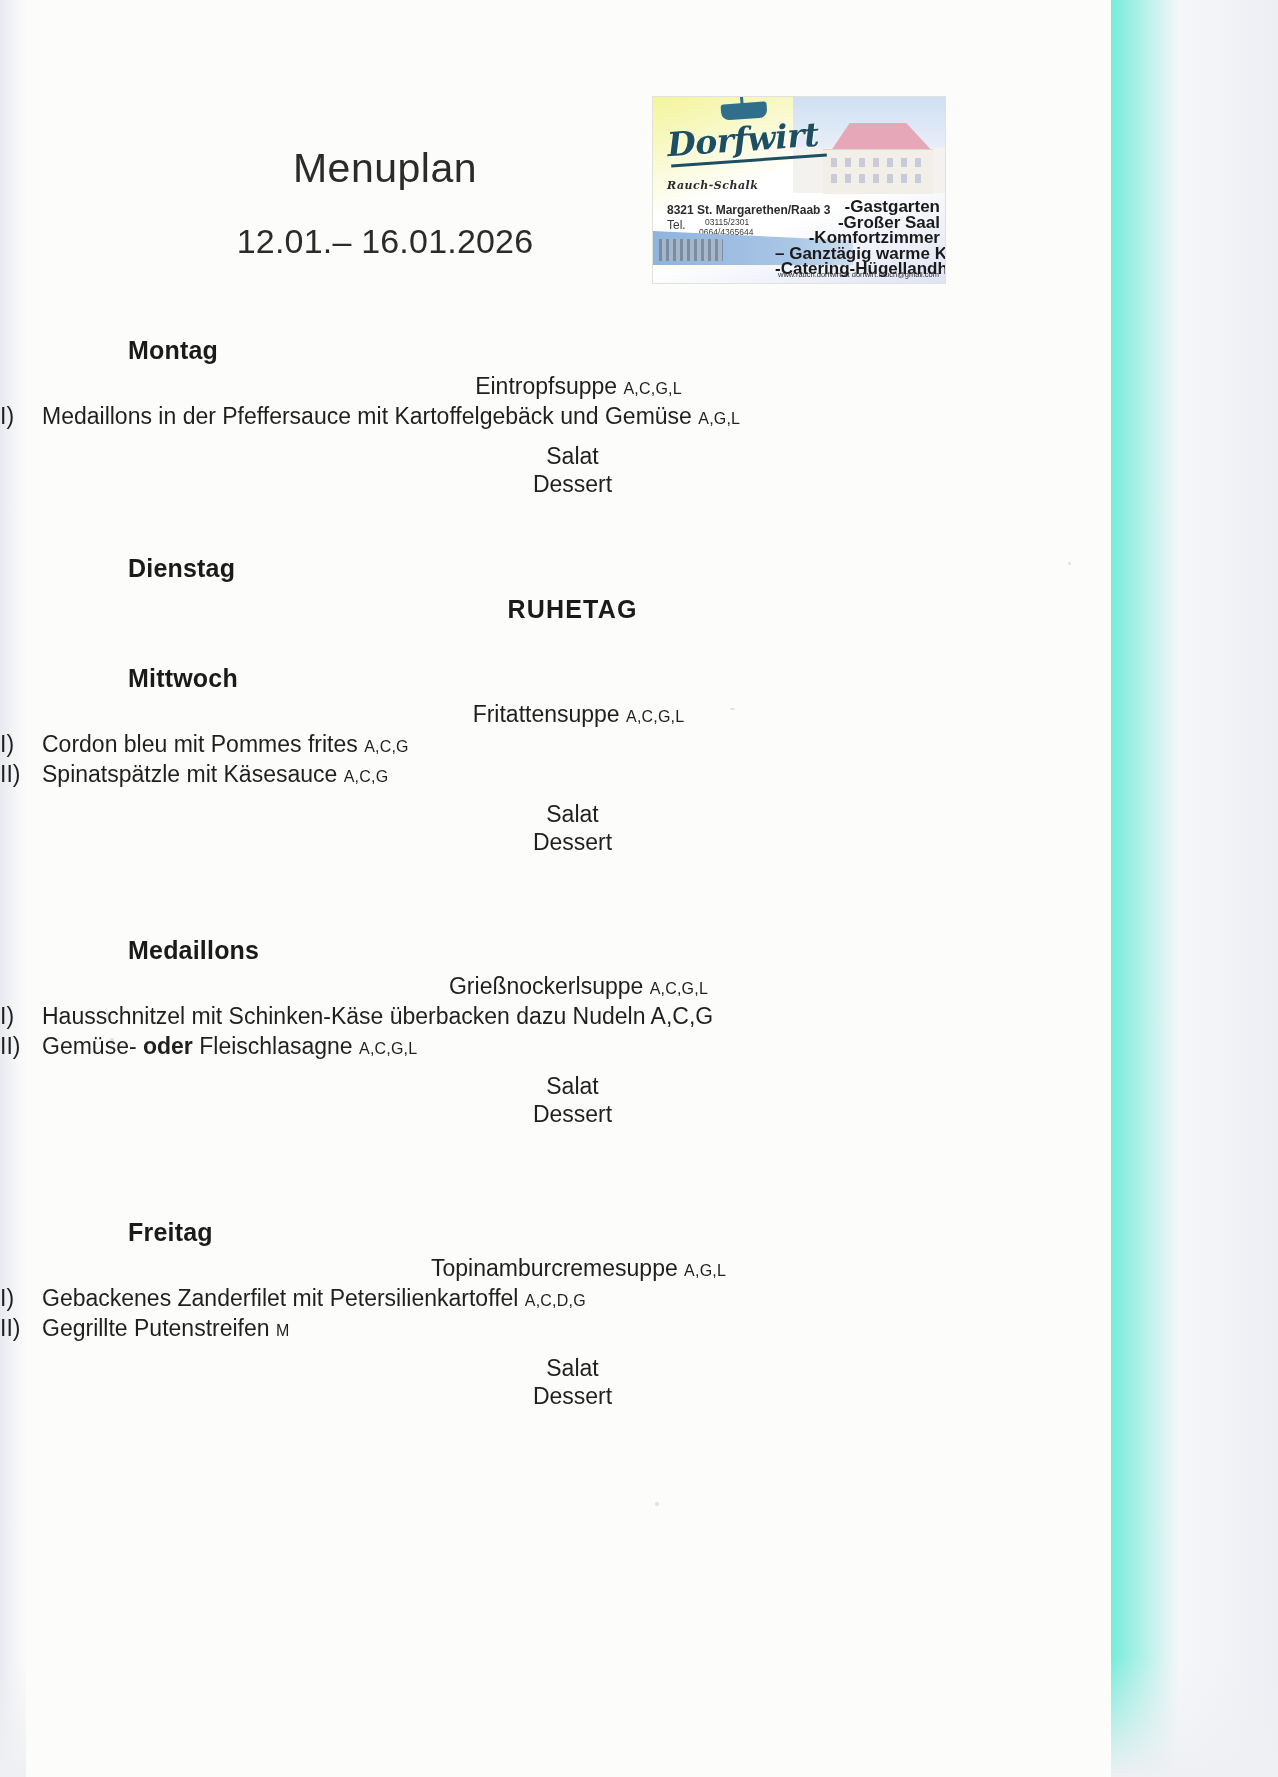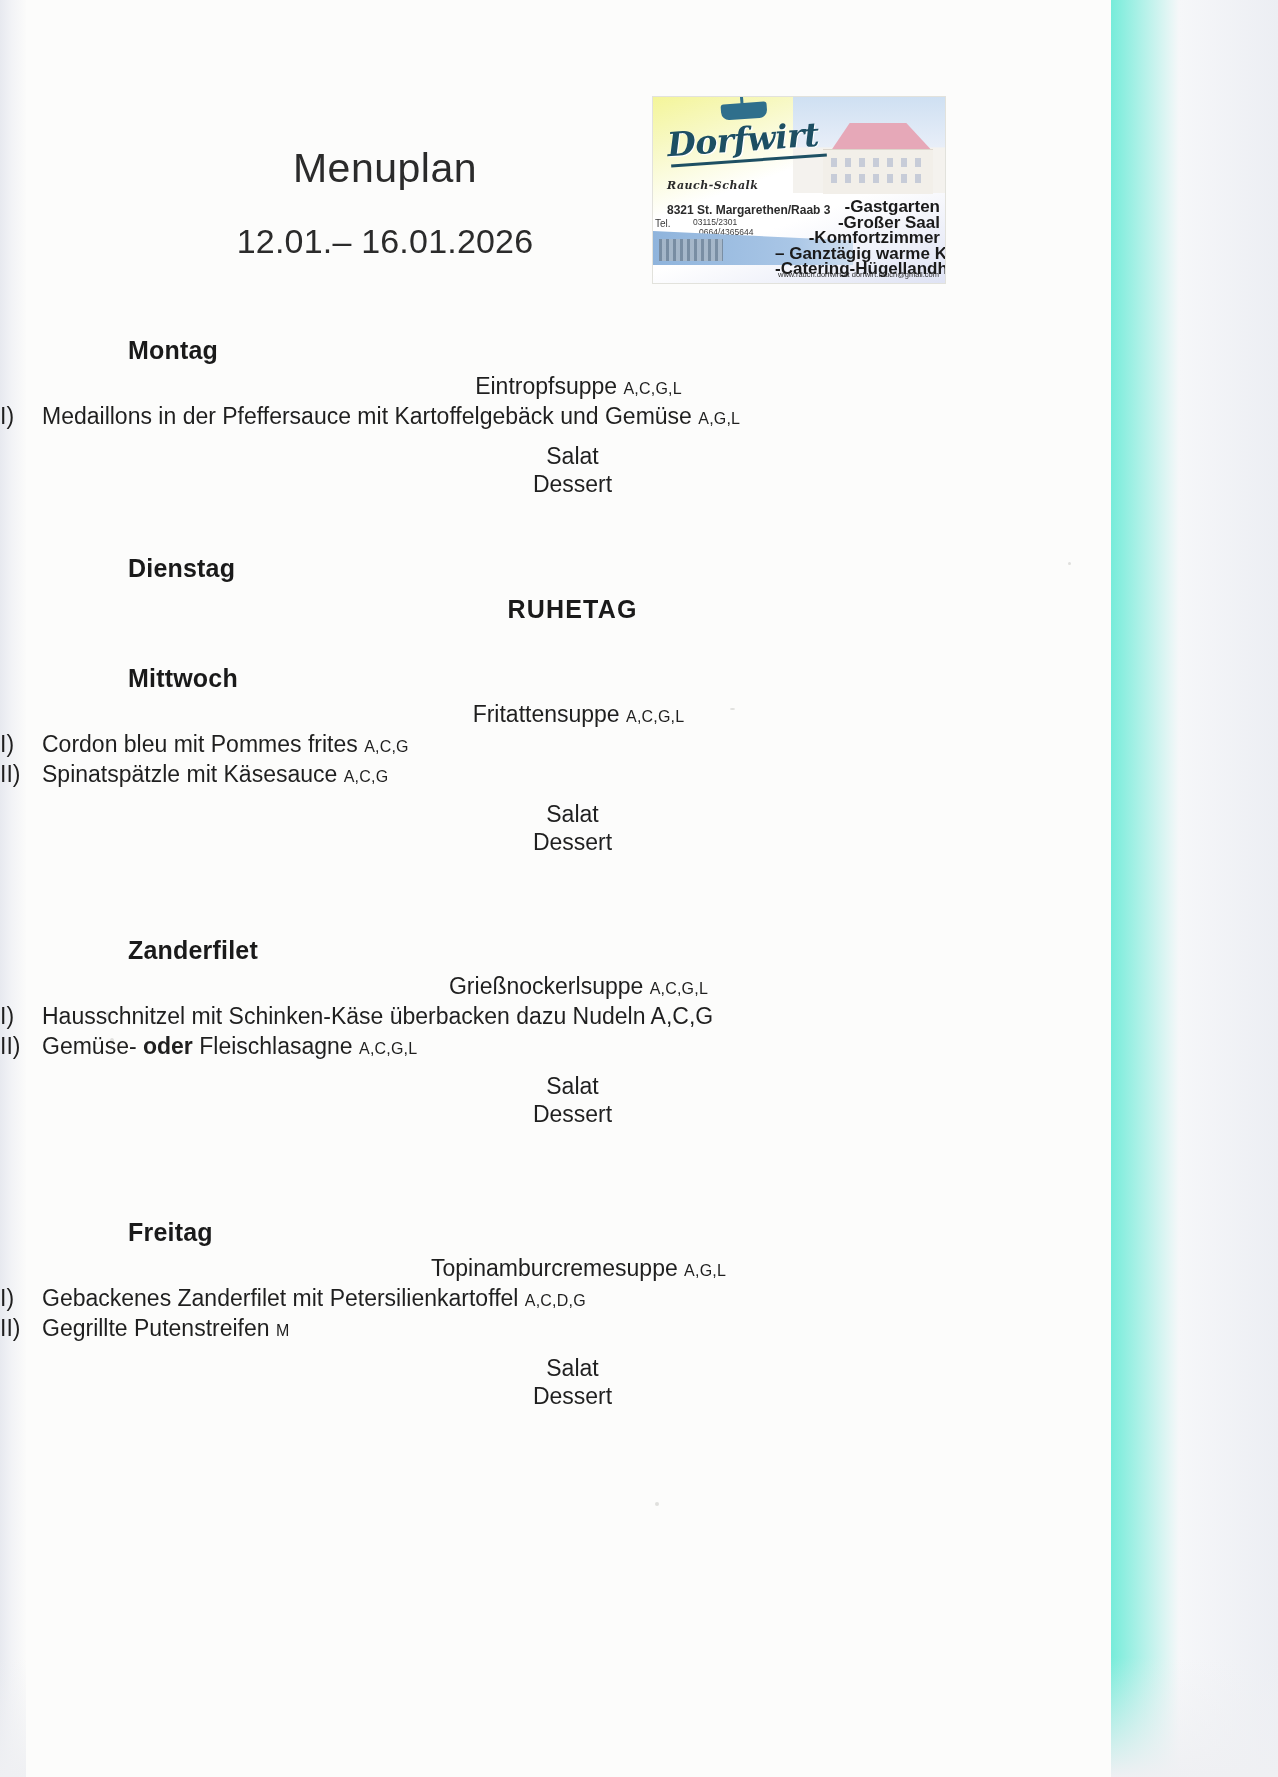--- a/index.html
+++ b/index.html
@@ -162,30 +162,29 @@
   }
   .logo-address {
     position: absolute;
     left: 14px; top: 106px;
     font-size: 12px;
     color: #2b2b2b;
     font-weight: 600;
   }
   .logo-tel-label {
     position: absolute;
-    left: 2px; top: 121px;
-    font-size: 10px;
+    left: 14px; top: 121px;
+    font-size: 12px;
     color: #3a3a3a;
   }
   .logo-tel1 {
     position: absolute;
-    left: 28px; top: 120px;
+    left: 52px; top: 120px;
     font-size: 8.5px;
     color: #3a3a3a;
-    padding-left: 12px;
   }
   .logo-tel2 {
     position: absolute;
     left: 46px; top: 130px;
     font-size: 8.5px;
     color: #3a3a3a;
   }
   .logo-banner {
     position: absolute;
     left: 0; bottom: 18px;
@@ -353,21 +352,21 @@
       </div>
       <div class="day-block" style="margin-top: 40px;">
         <div class="day-name">Mittwoch</div>
         <div class="soup-row"><span>Fritattensuppe</span> <span class="allergens">A,C,G,L</span></div>
         <div class="course"><span class="num">I)</span><span>Cordon bleu mit Pommes frites</span> <span class="allergens">A,C,G</span></div>
         <div class="course"><span class="num">II)</span><span>Spinatspätzle mit Käsesauce</span> <span class="allergens">A,C,G</span></div>
         <div class="side-row side-first">Salat</div>
         <div class="side-row">Dessert</div>
       </div>
       <div class="day-block" style="margin-top: 80px;">
-        <div class="day-name">Zanderfilet</div>
+        <div class="day-name">Medaillons</div>
         <div class="soup-row"><span>Grießnockerlsuppe</span> <span class="allergens">A,C,G,L</span></div>
         <div class="course"><span class="num">I)</span><span>Hausschnitzel mit Schinken-Käse überbacken dazu Nudeln</span> <span class="allergens-big">A,C,G</span></div>
         <div class="course"><span class="num">II)</span><span>Gemüse- </span><span class="bold-inline">oder</span><span> Fleischlasagne</span> <span class="allergens">A,C,G,L</span></div>
         <div class="side-row side-first">Salat</div>
         <div class="side-row">Dessert</div>
       </div>
       <div class="day-block" style="margin-top: 90px;">
         <div class="day-name">Freitag</div>
         <div class="soup-row"><span>Topinamburcremesuppe</span> <span class="allergens">A,G,L</span></div>
         <div class="course"><span class="num">I)</span><span>Gebackenes Zanderfilet mit Petersilienkartoffel</span> <span class="allergens">A,C,D,G</span></div>

